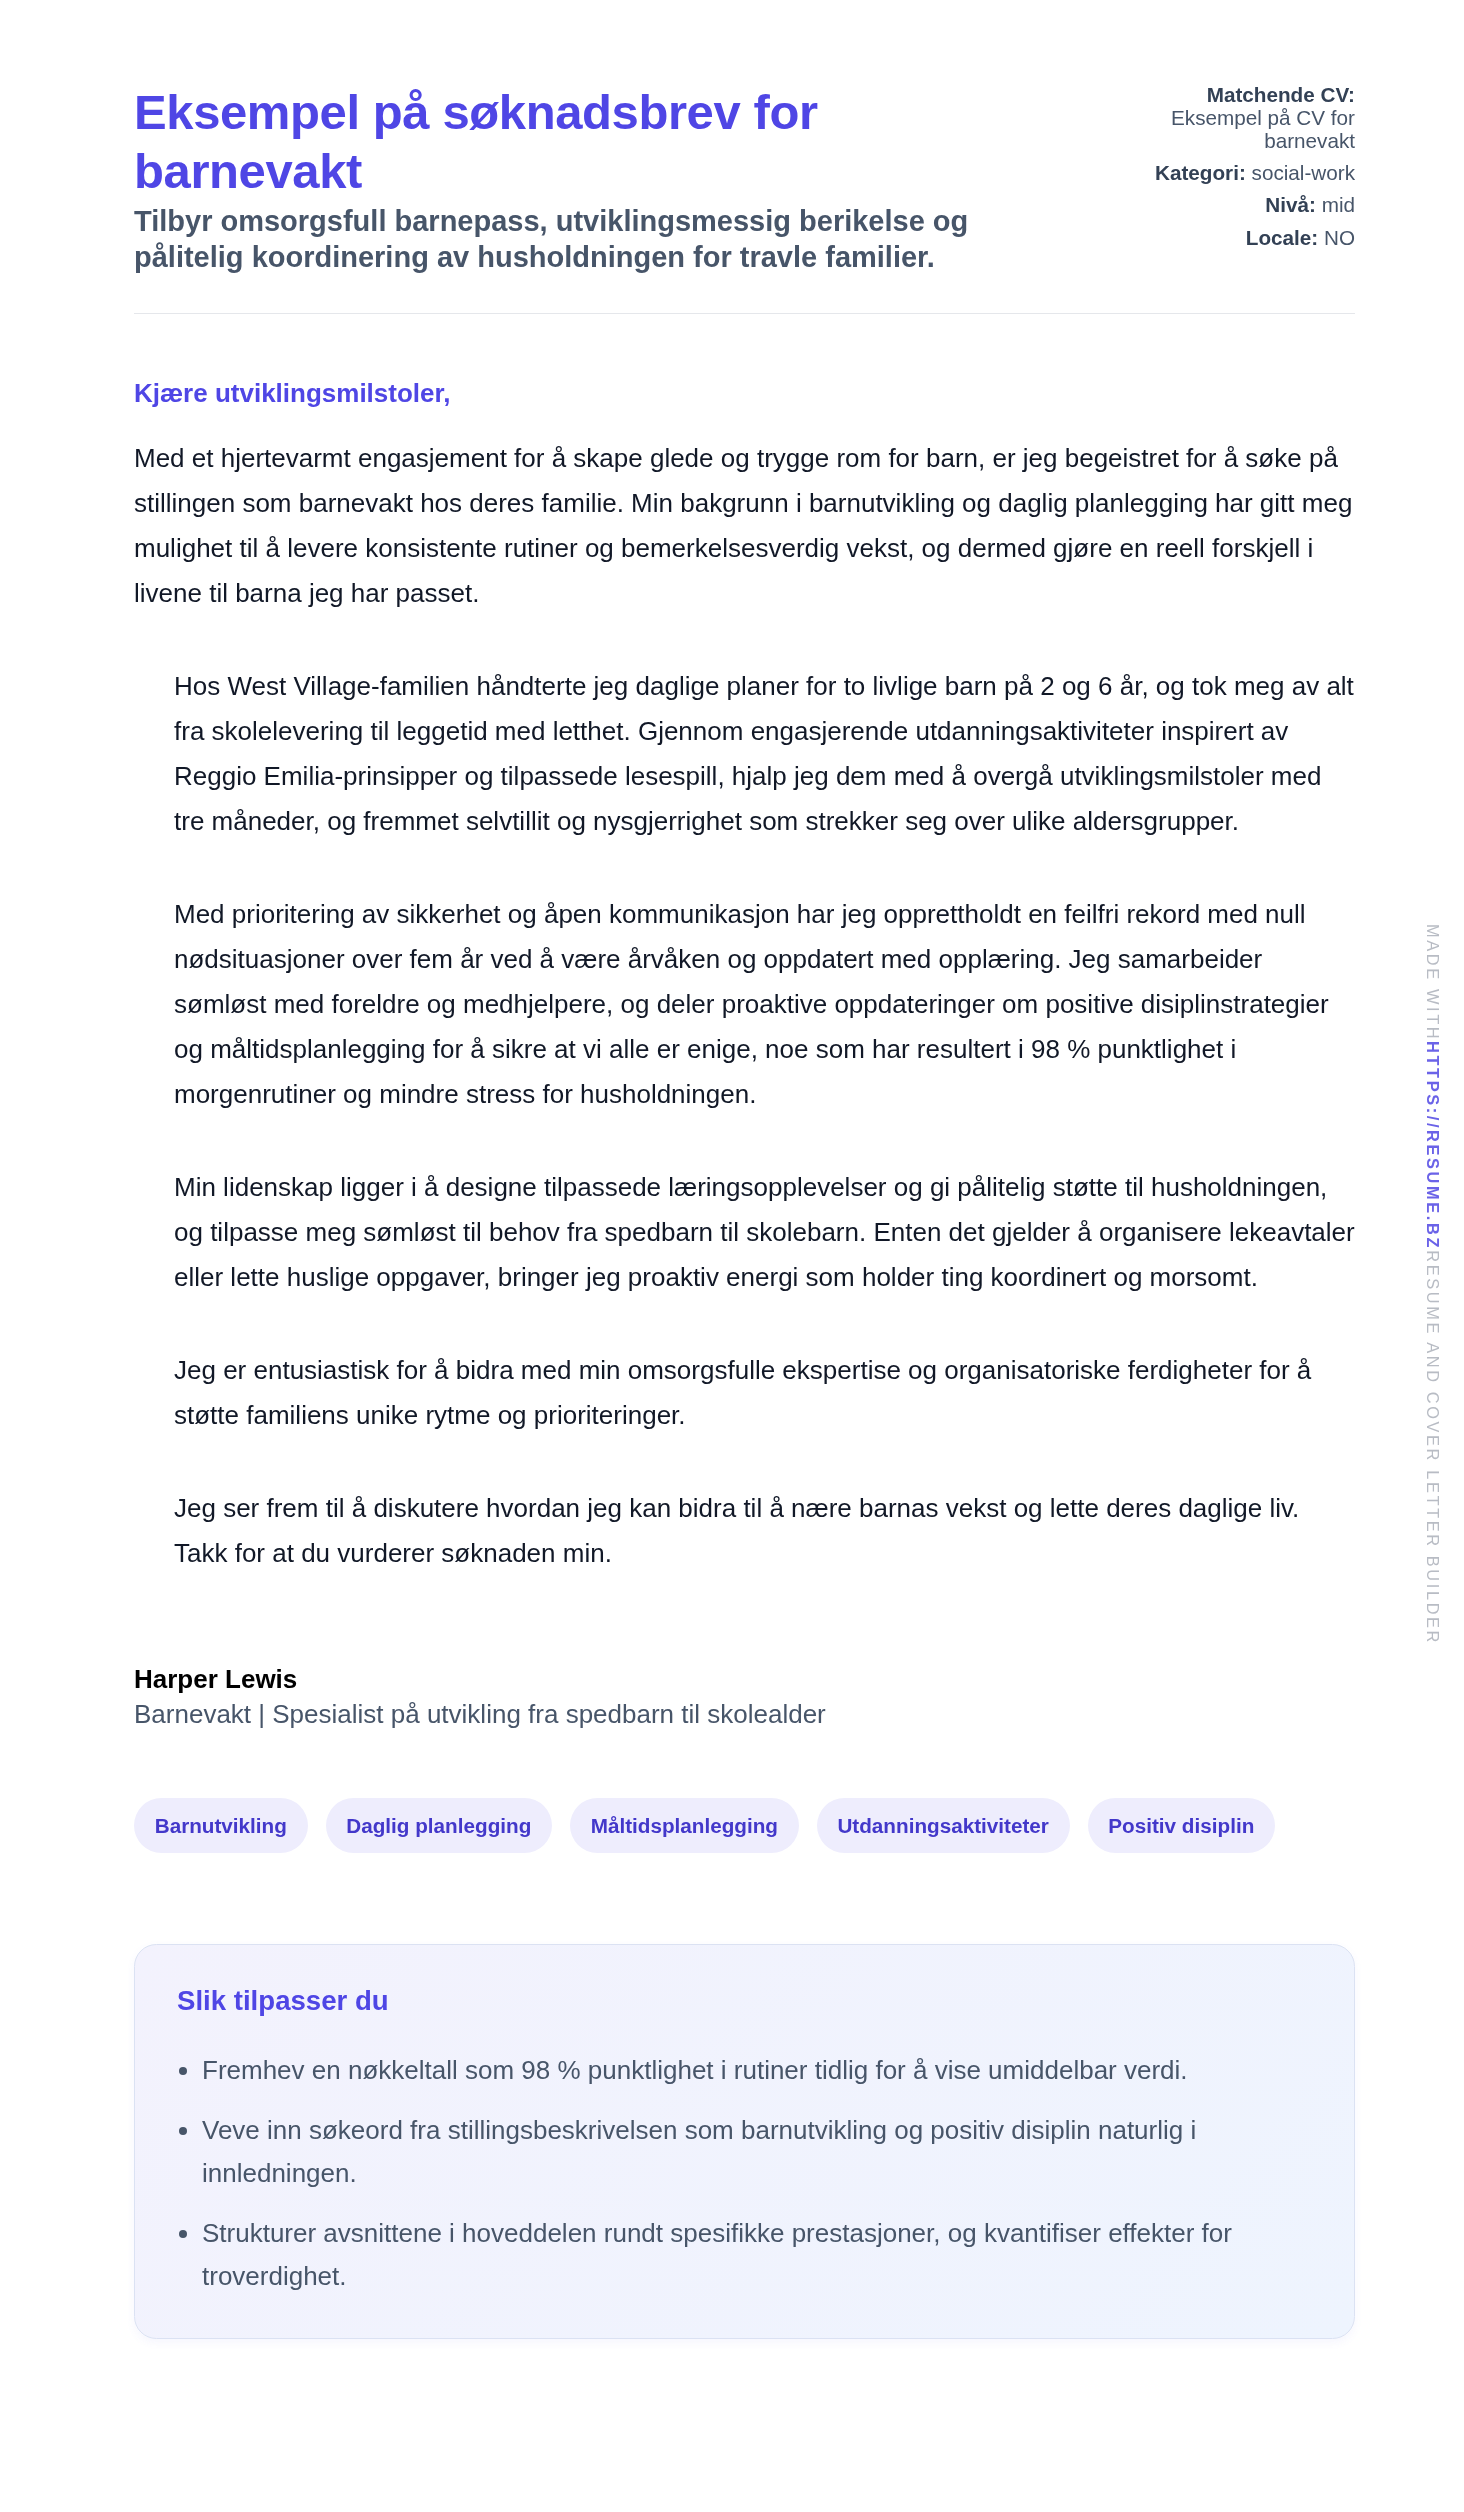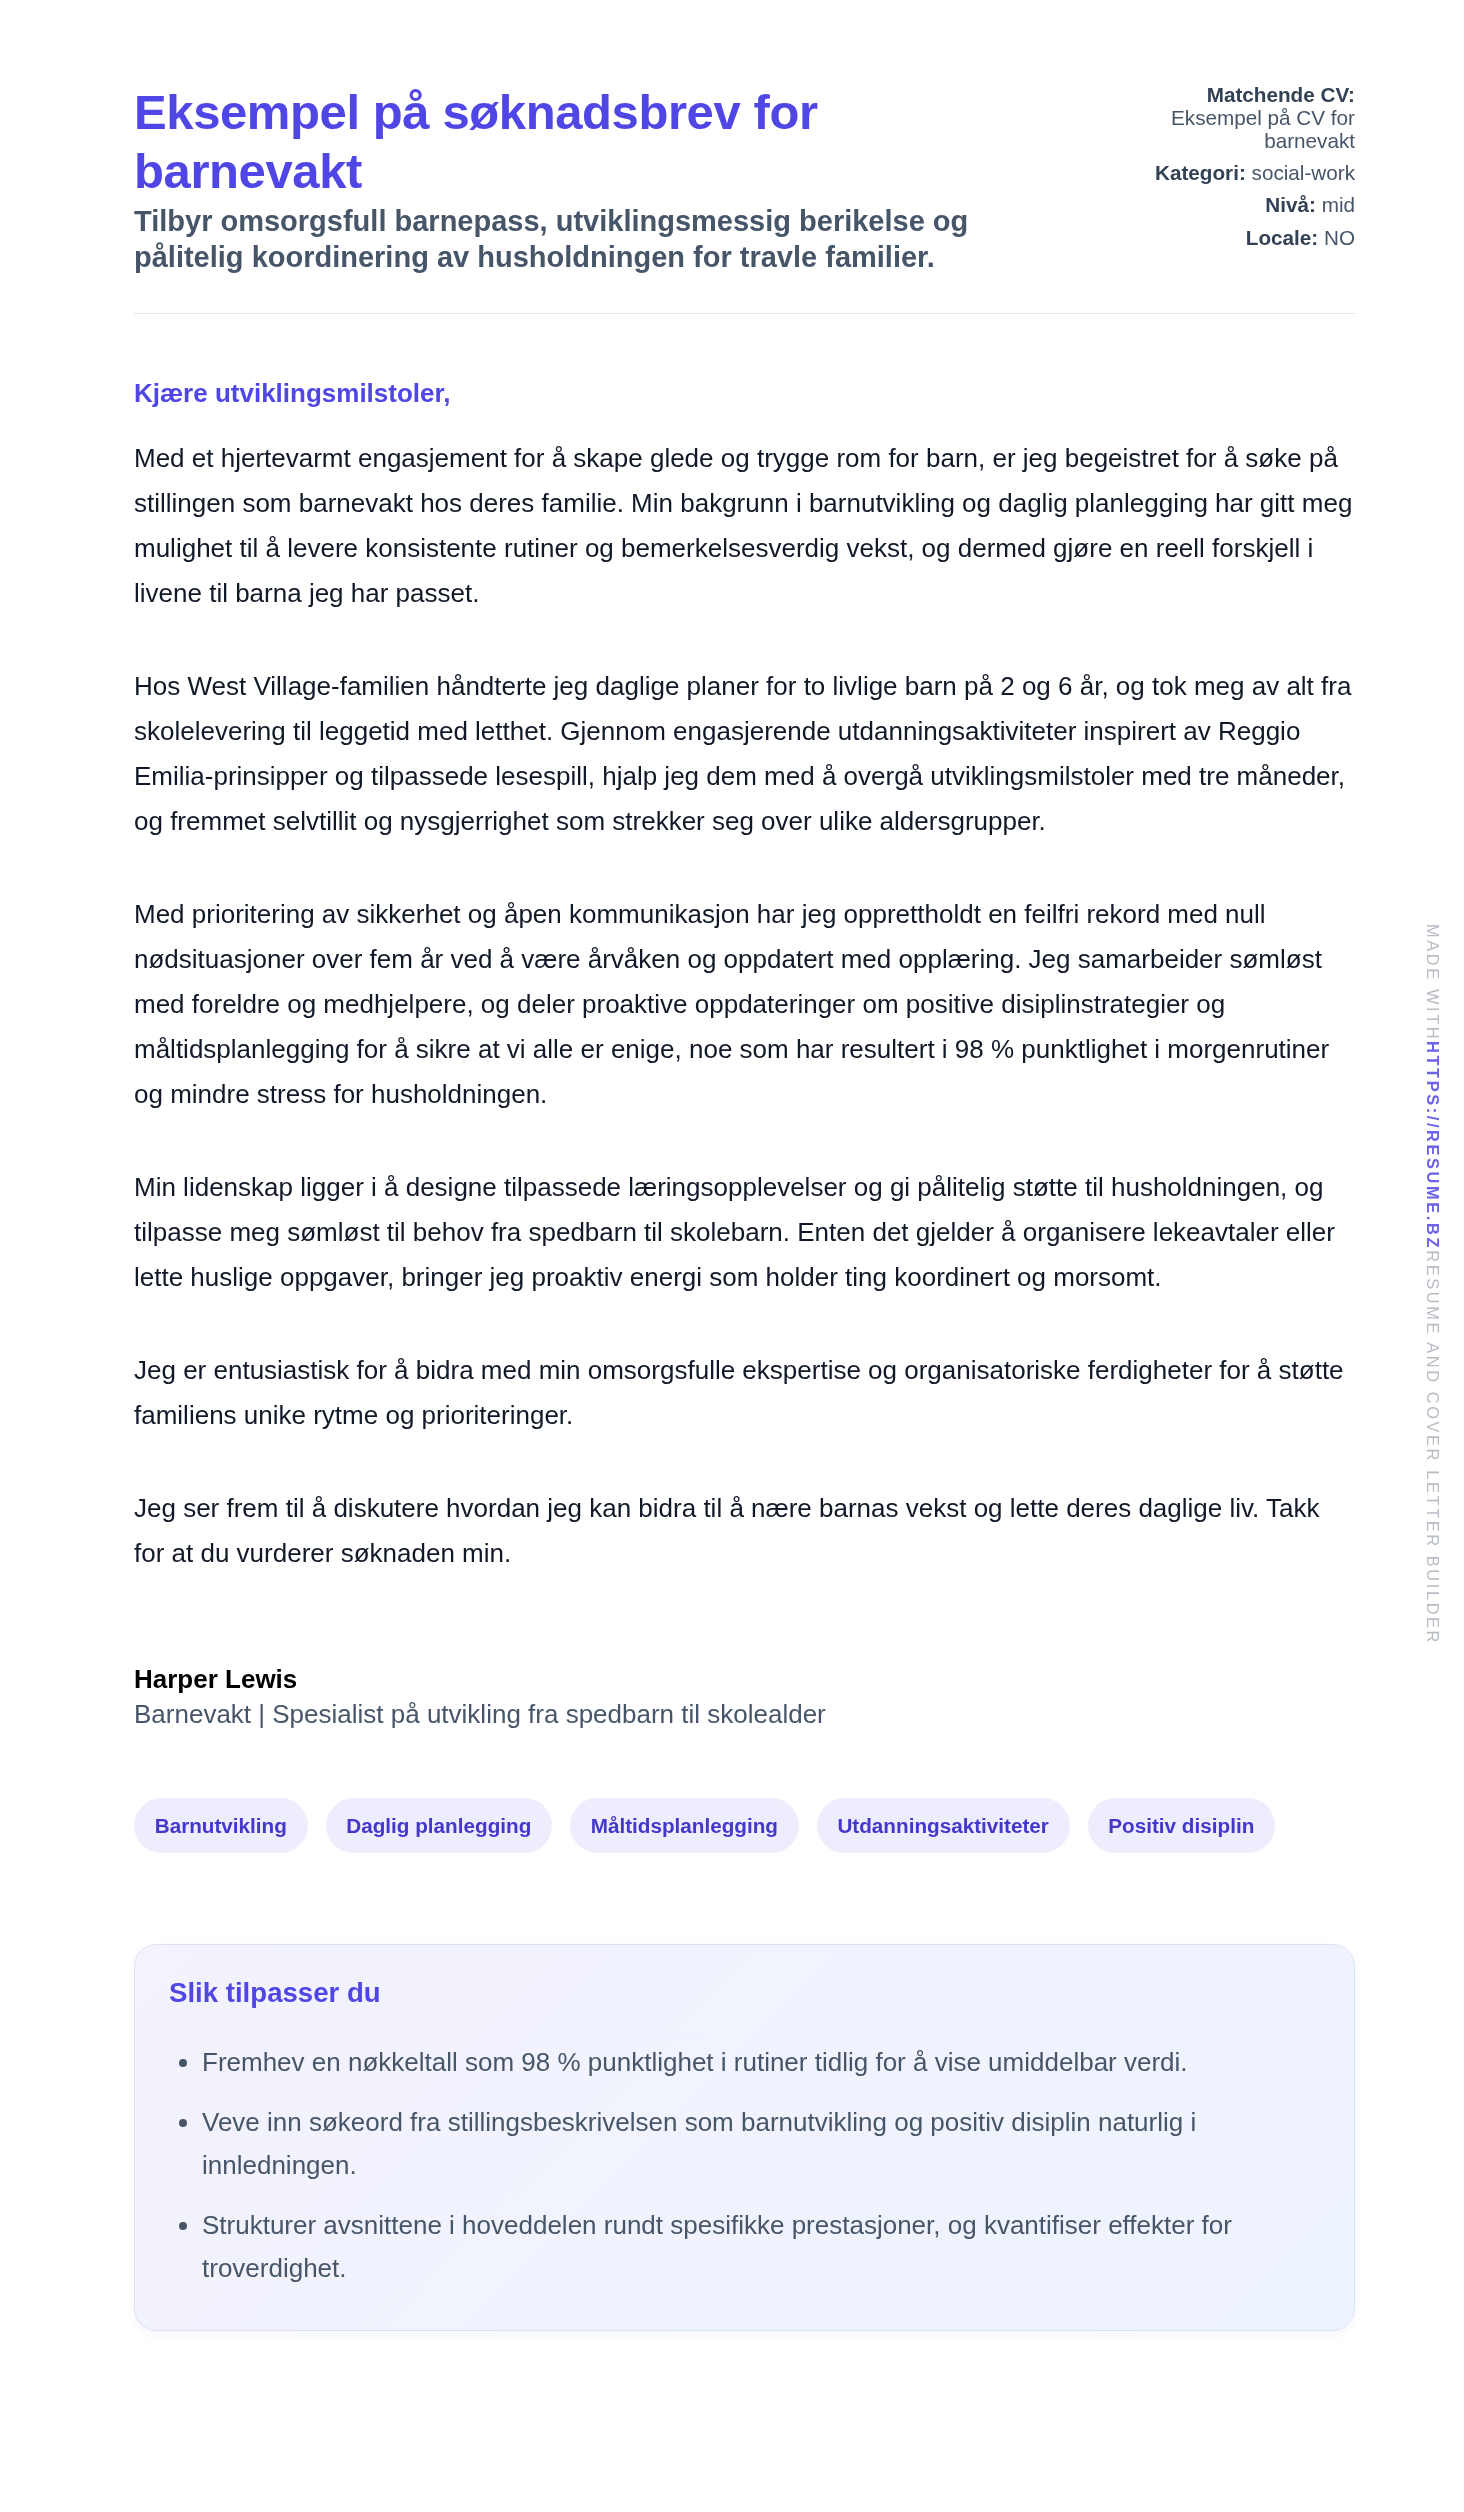--- a/index.html
+++ b/index.html
@@ -8,27 +8,27 @@
     .header { display: flex; justify-content: space-between; align-items: flex-start; padding-bottom: 38px; border-bottom: 1.7px solid #e5e7eb; }
     .title-wrap { width: 913px; }
     .title { margin: 0; font-size: 49px; line-height: 59px; font-weight: 700; color: #4f46e5; letter-spacing: -0.4px; }
     .subtitle { margin: 1.7px 0 0 0; font-size: 29px; line-height: 36px; font-weight: 700; color: #475569; }
     .meta { width: 258px; text-align: right; font-size: 20.7px; line-height: 23px; color: #475569; }
     .meta .row { margin-bottom: 9.5px; }
     .meta .row.first { margin-bottom: 8.6px; }
     .meta b { color: #334155; font-weight: 700; }
     .greeting { margin: 62px 0 0 0; font-size: 26px; line-height: 34px; font-weight: 700; color: #4f46e5; }
     .para { margin: 26px 0 0 0; font-size: 26px; line-height: 45px; color: #111827; }
-    .para + .para { margin-top: 48px; }
+    .para + .para { margin-top: 48px; margin-left: 40px; }
     .sig-name { margin-top: 86px; font-size: 26px; line-height: 34px; font-weight: 700; color: #000000; }
     .sig-title { margin-top: 1px; font-size: 26px; line-height: 34px; color: #475569; }
     .tags { display: flex; gap: 18px; margin-top: 67px; }
     .tag { background: #eeedfd; color: #4338ca; font-size: 20.7px; font-weight: 700; padding: 0 20.7px; height: 55px; line-height: 55px; border-radius: 27.6px; }
     .tips { margin-top: 91px; border: 1.7px solid #dbe2f3; border-radius: 22.4px; background: linear-gradient(135deg, #f3f2fd 0%, #eef4fe 100%); padding: 29px 34px 40px 34px; box-shadow: 0 3.4px 8.6px rgba(99,102,241,0.06); }
-    .tips-title { margin: 0; font-size: 27.6px; line-height: 38px; font-weight: 700; color: #4f46e5; }
+    .tips-title { margin: 8px; font-size: 27.6px; line-height: 38px; font-weight: 700; color: #4f46e5; }
     .tips ul { margin: 29px 0 0 0; padding: 0 0 0 33px; }
     .tips li { font-size: 26px; line-height: 43px; color: #475569; margin-bottom: 17px; }
     .tips li:last-child { margin-bottom: 0; }
     .watermark { position: absolute; left: 1423px; top: 924px; writing-mode: vertical-rl; font-size: 16.4px; letter-spacing: 2.6px; color: #b8bcc4; text-transform: uppercase; white-space: nowrap; }
     .watermark .brand { color: #6b63e8; font-weight: 700; margin: 0 12px; }
   </style>
 </head>
 <body>
 
 <div class="page">

